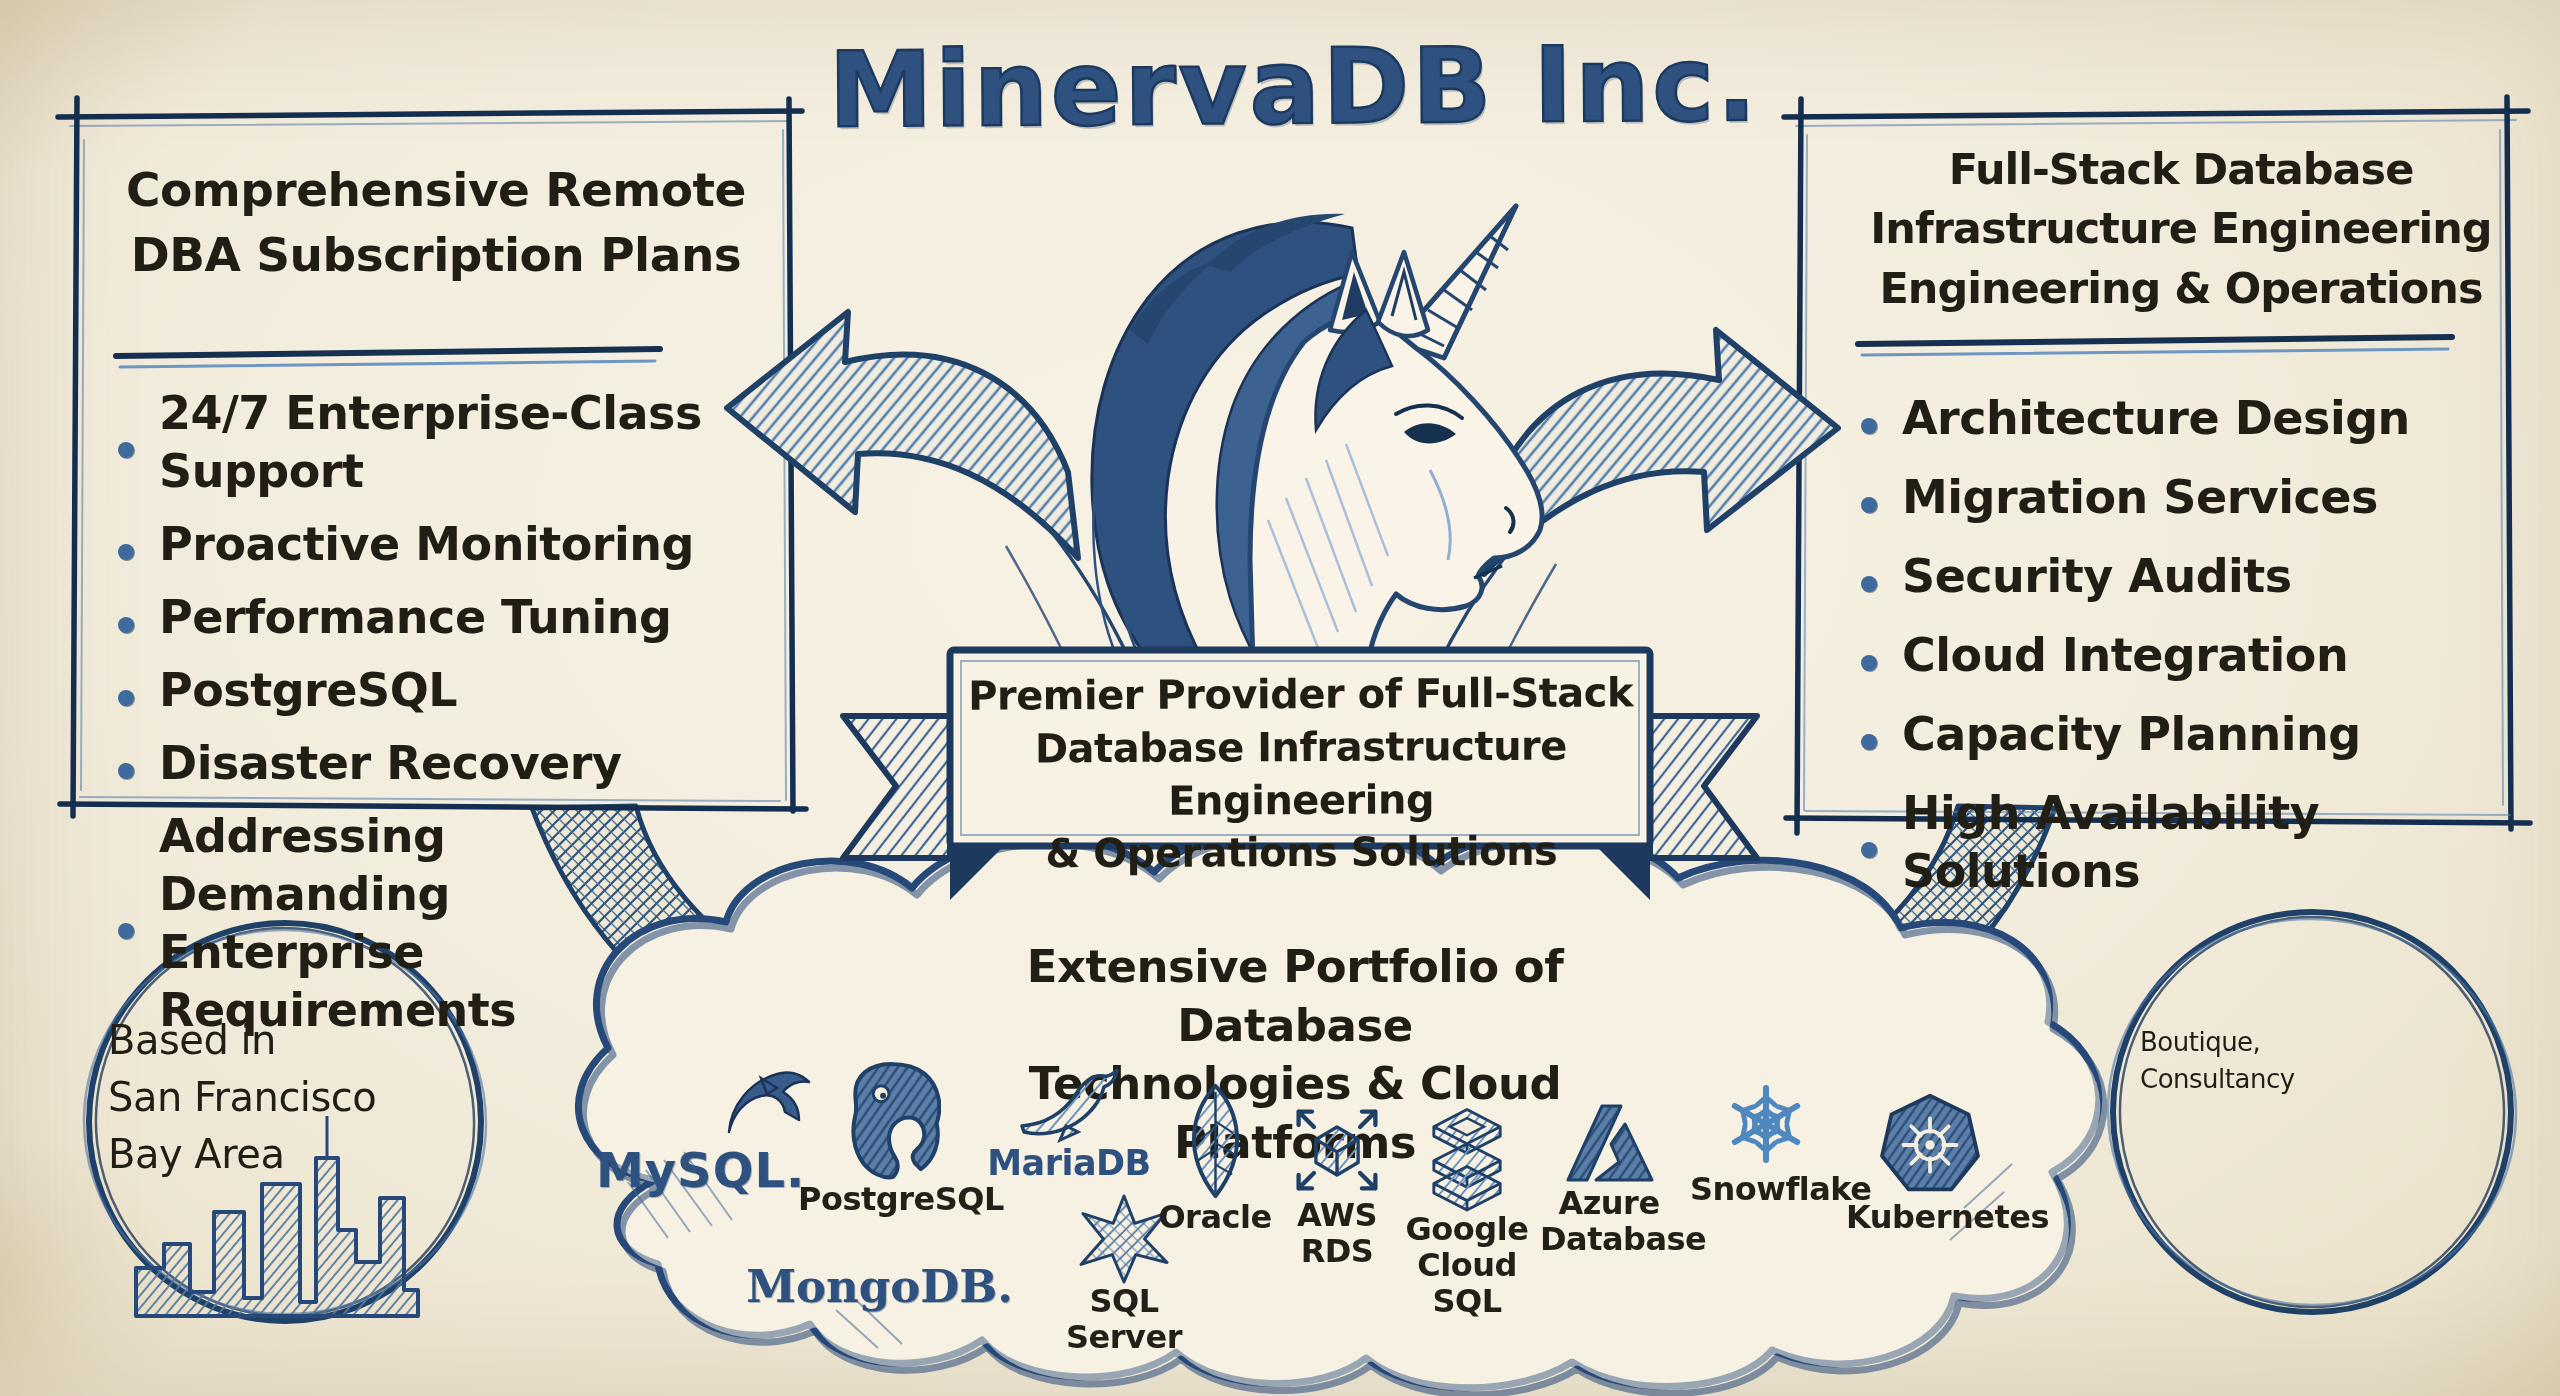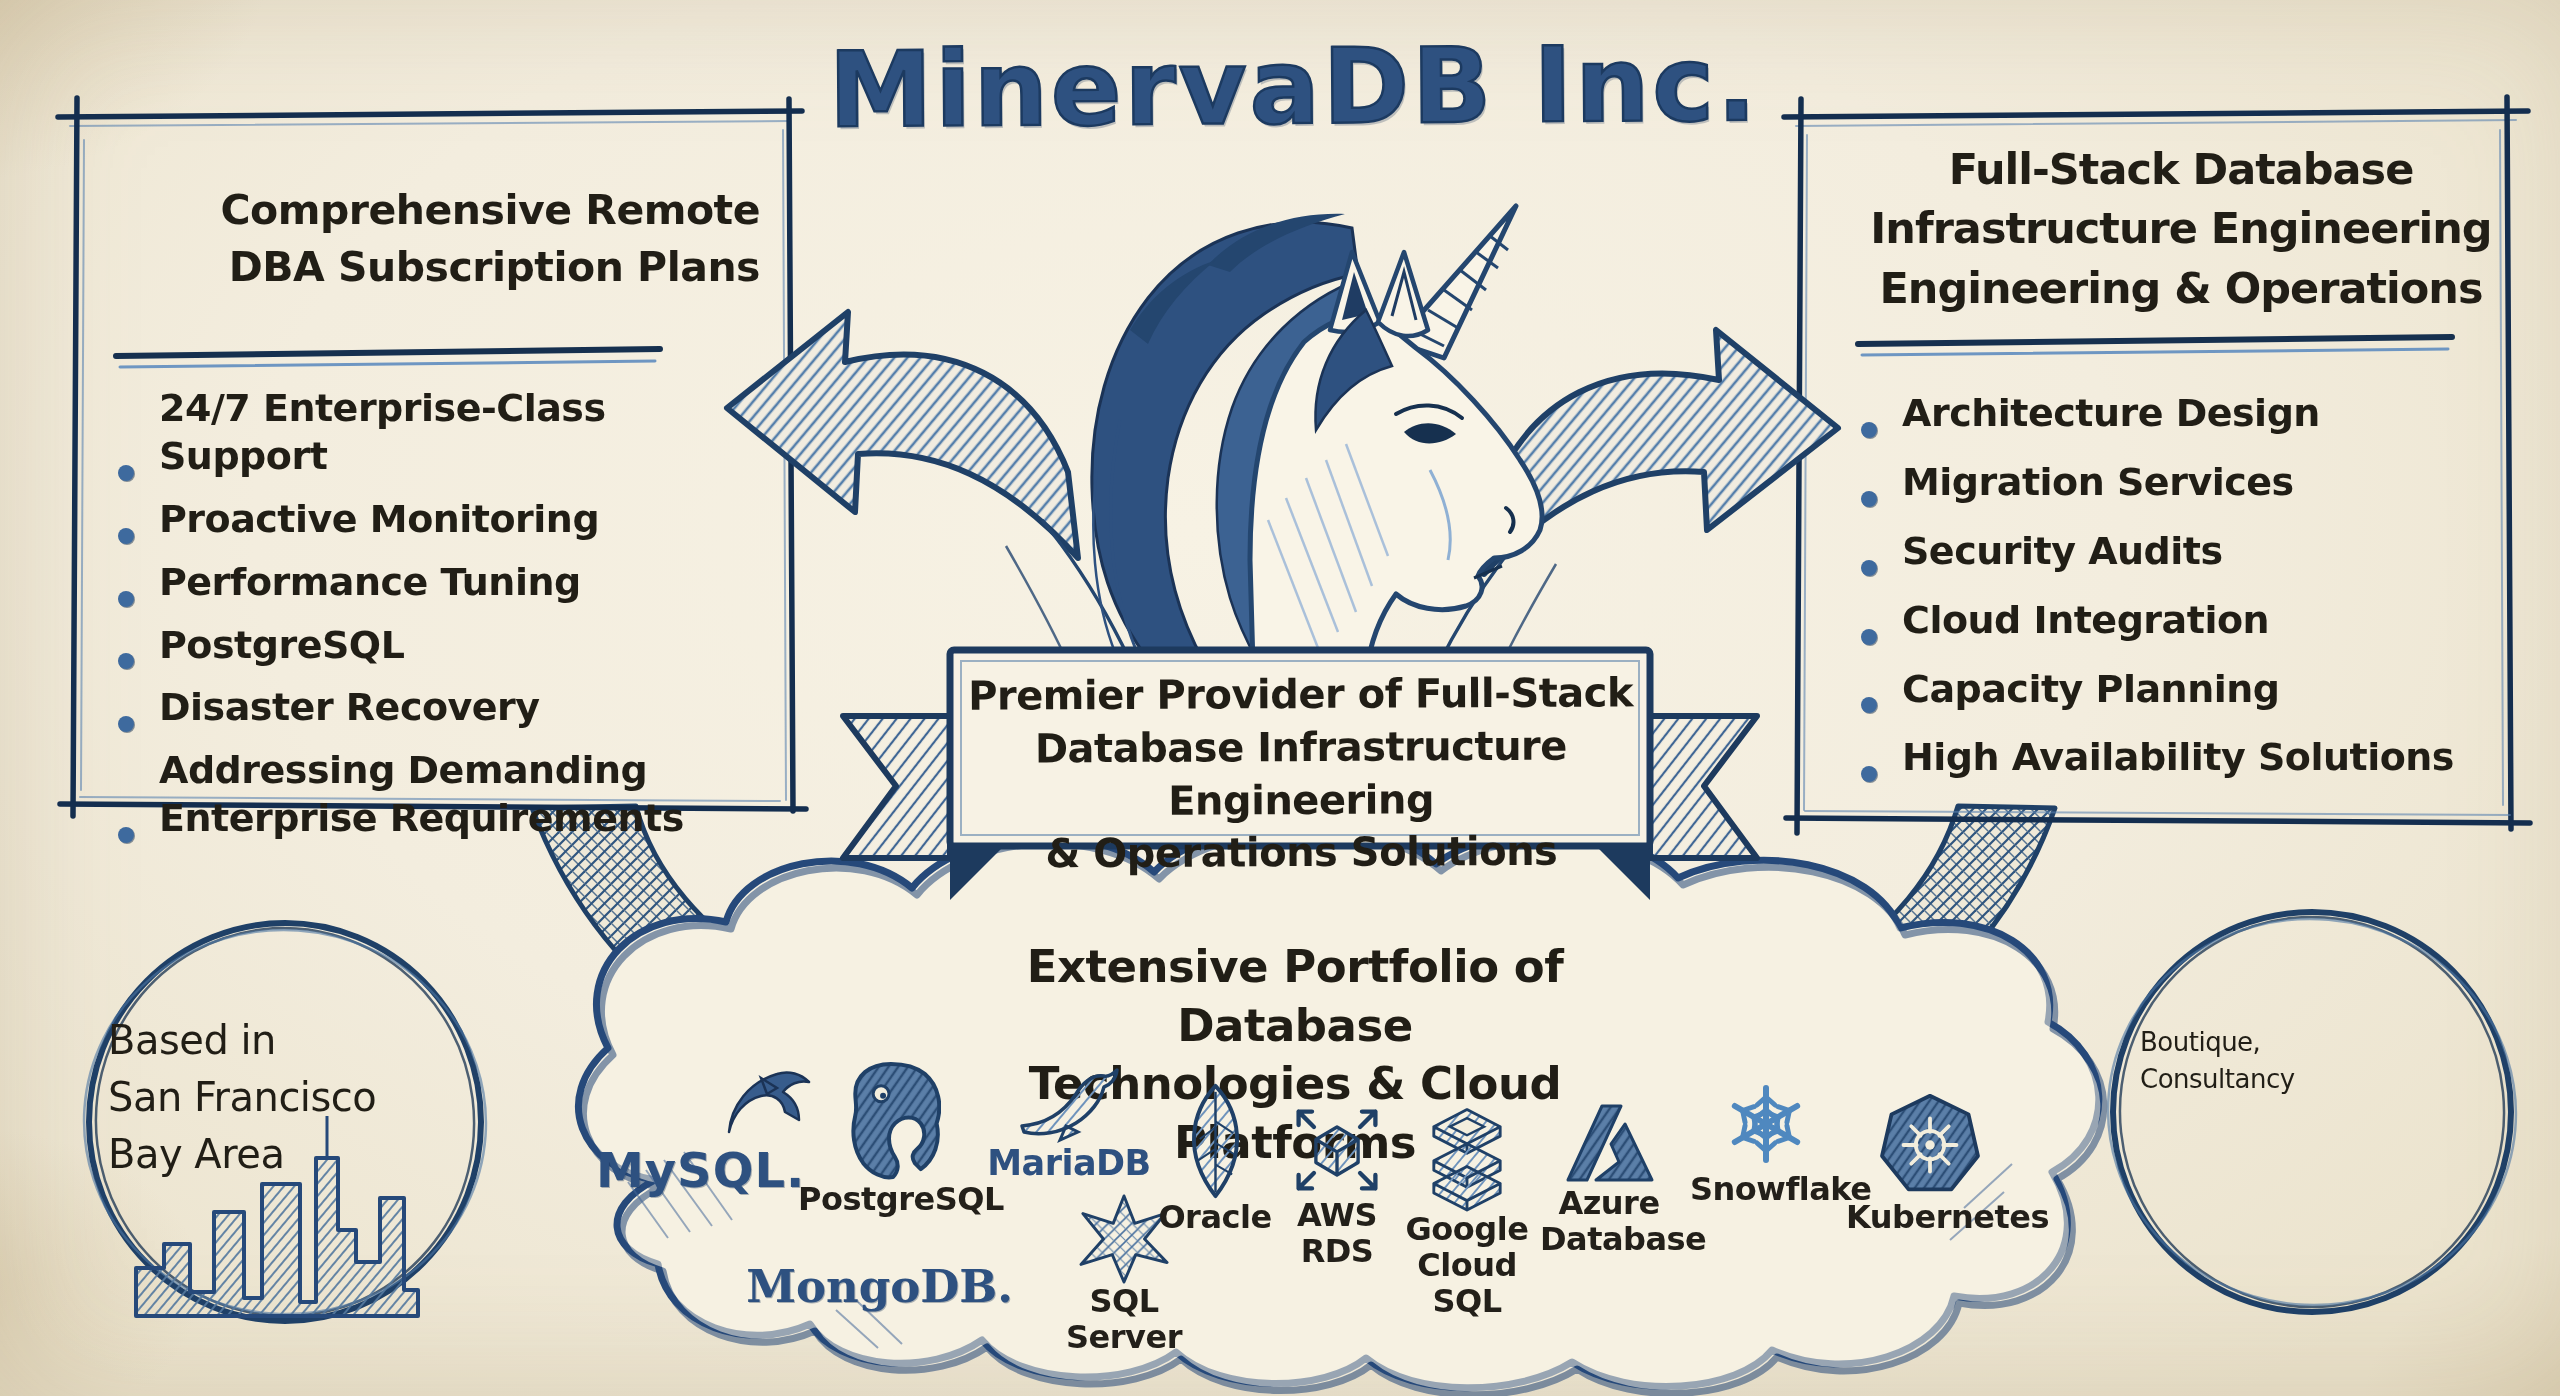--- a/index.html
+++ b/index.html
@@ -21,27 +21,27 @@
     font-size:104px;font-weight:bold;letter-spacing:3px;color:#2e5180;
     -webkit-text-stroke:2.5px #1c3a60;
     text-shadow:2px 3px 0 rgba(27,51,86,.25);
     transform:rotate(-.4deg);
   }
   
   .panel{position:absolute;}
   .panel-title{font-weight:bold;line-height:1.38;letter-spacing:-.5px;color:#211e16;}
   .panel-title span{display:block;}
   #left-panel{left:112px;top:158px;width:648px;}
-  #left-panel .panel-title{font-size:41px;text-align:right;margin-top:24px;}
+  #left-panel .panel-title{font-size:47px;text-align:center;}
   #right-panel{left:1845px;top:140px;width:672px;}
   #right-panel .panel-title{font-size:43px;text-align:center;letter-spacing:-1px;}
   .blist{list-style:none;margin:0;padding:0;position:absolute;}
   #left-panel .blist{top:227px;left:6px;width:620px;}
   #right-panel .blist{top:250px;left:16px;width:630px;}
-  .blist li{display:flex;align-items:flex-end;font-weight:bold;font-size:38px;line-height:1.26;margin-bottom:15px;letter-spacing:-.5px;}
+  .blist li{display:flex;align-items:center;font-weight:bold;font-size:46px;line-height:1.26;margin-bottom:15px;letter-spacing:-.5px;}
   #right-panel .blist li{margin-bottom:21px;}
   .blist li .txt{max-width:560px;}
   .dot{flex:none;width:16px;height:16px;border-radius:50%;background:#3e6a9e;margin:15px 25px 0 0;box-shadow:1px 1px 0 rgba(22,48,79,.5);}
   
   .banner-text{
     position:absolute;left:962px;top:668px;width:678px;text-align:center;
     font-size:40px;font-weight:bold;line-height:1.32;letter-spacing:-.5px;transform:rotate(-.3deg);
   }
   .banner-text span{display:block;}
   

